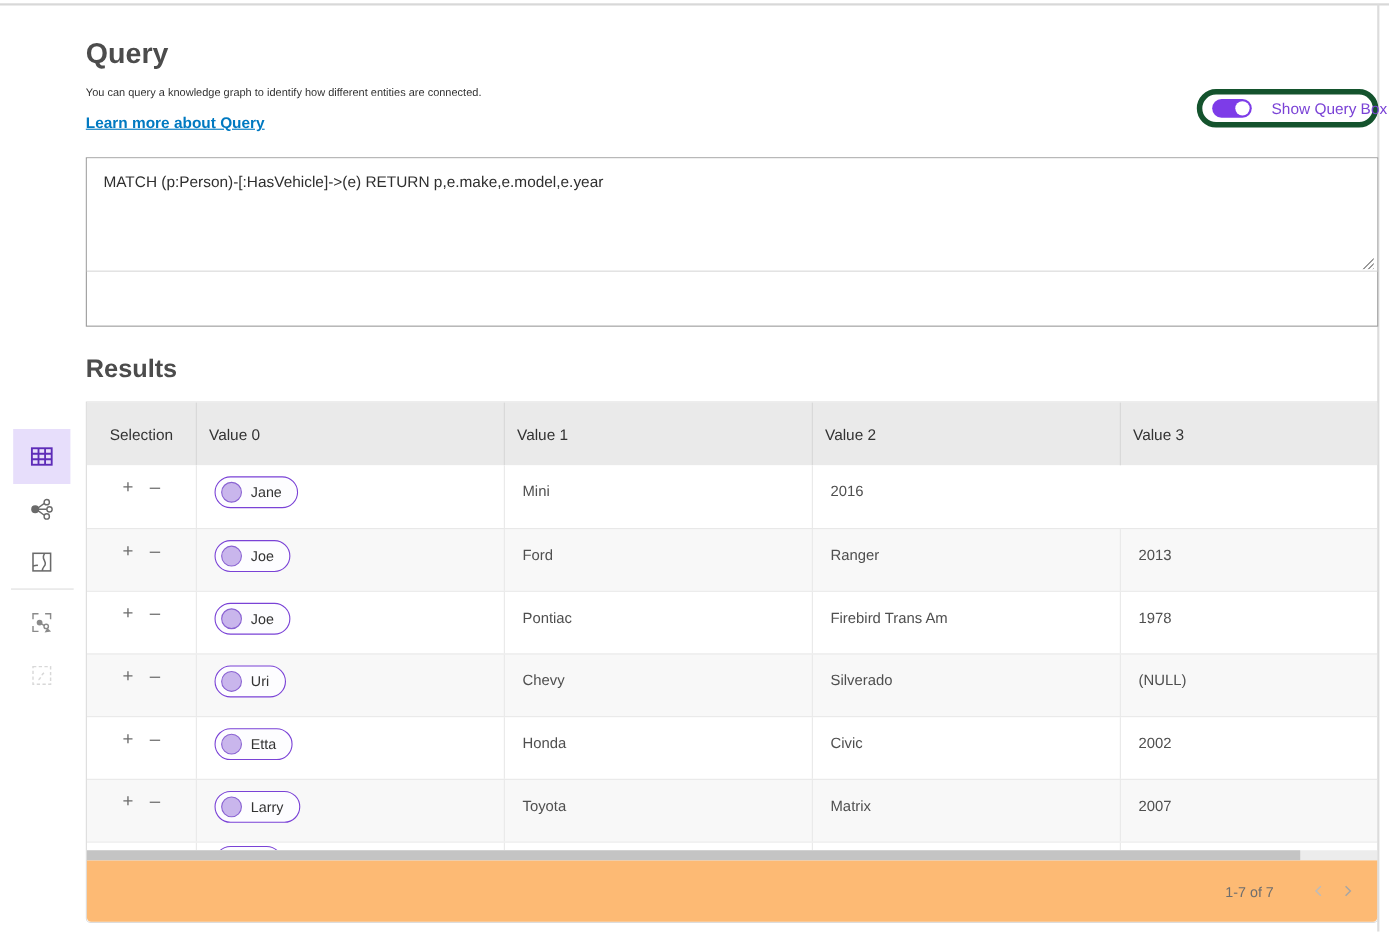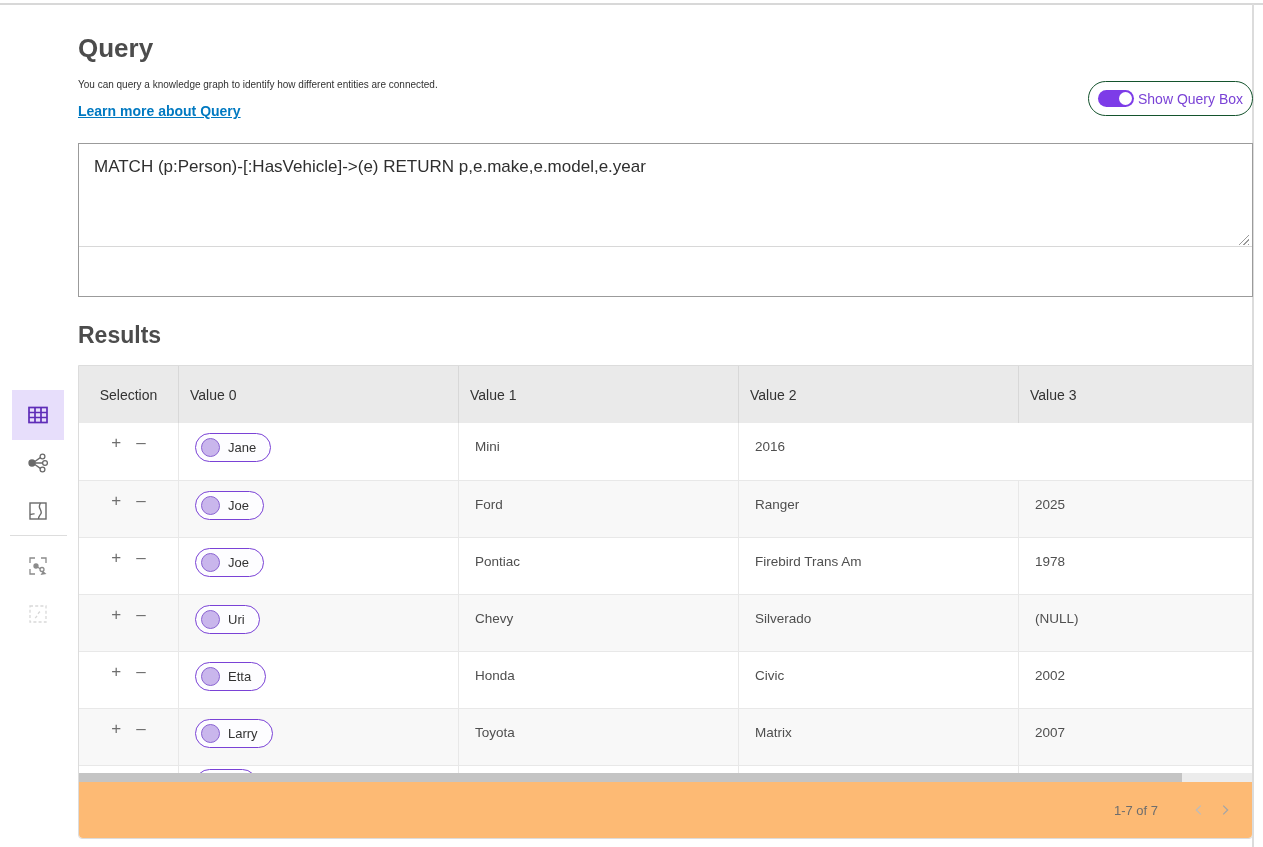--- a/index.html
+++ b/index.html
@@ -11,31 +11,31 @@
   .top-line { position:absolute; top:3px; left:0; width:100%; height:2px; background:#d8d8d8; }
   .right-line { position:absolute; top:4px; right:9px; bottom:0; width:2px; background:#dcdcdc; }
 
   
   .page-title { position:absolute; left:78px; top:33px; font-size:26px; font-weight:bold; color:#4c4c4c; }
   .page-desc  { position:absolute; left:78px; top:79px; font-size:10px; color:#323232; }
   .learn-link { position:absolute; left:78px; top:103px; font-size:14px; font-weight:bold;
                 color:#0079c1; text-decoration:underline; cursor:pointer; }
 
   .toggle-pill { position:absolute; left:1088px; top:81px; width:165px; height:35px;
-    border:1px solid #14532d; border-radius:18px; background:#fff;
-    display:flex; align-items:center; padding-left:9px; gap:4px; cursor:pointer; }
+    border:5px solid #14532d; border-radius:18px; background:#fff;
+    display:flex; align-items:center; padding-left:9px; gap:18px; cursor:pointer; }
   .toggle-track { width:36px; height:17px; border-radius:9px; background:#7d3ce8; position:relative; flex:0 0 auto; }
   .toggle-knob { position:absolute; right:2px; top:2px; width:13px; height:13px; border-radius:50%; background:#fff; }
   .toggle-label { font-size:14px; color:#7a42d6; white-space:nowrap; }
 
   .query-box { position:absolute; left:78px; top:143px; width:1175px; height:154px;
     border:1px solid #9b9b9b; background:#fff; }
   .query-textarea { display:block; width:100%; height:103px; border:none; outline:none; resize:none;
     border-bottom:1px solid #d8d8d8; padding:13px 24px 0 15px;
-    font-family:"Liberation Sans", sans-serif; font-size:17px; color:#2f2f2f; background:#fff; }
+    font-family:"Liberation Sans", sans-serif; font-size:14px; color:#2f2f2f; background:#fff; }
   .resize-handle { position:absolute; right:3px; top:88px; width:13px; height:13px;
     background:repeating-linear-gradient(135deg, transparent 0 2px, #9a9a9a 2px 3px);
     clip-path:polygon(100% 0, 100% 100%, 0 100%); cursor:nwse-resize; }
   .query-footer { height:49px; display:flex; align-items:center; justify-content:flex-end;
     padding-right:22px; gap:12px; }
   .btn-clear { width:57px; height:31px; background:#fff; border:1px solid #7a42d6; color:#7a42d6;
     font-family:"Liberation Sans", sans-serif; font-size:14px; cursor:pointer; }
   .btn-run { width:48px; height:33px; background:#5e2cb8; border:none; color:#fff;
     font-family:"Liberation Sans", sans-serif; font-size:14px; cursor:pointer;
     outline:2px solid #5e2cb8; outline-offset:2px; margin-left:8px; margin-right:4px; }
@@ -192,21 +192,21 @@
       <button class="sel-btn">–</button>
     </div>
     <div class="cell chip-cell">
       <span class="chip">
         <span class="chip-dot"></span>
         <span class="chip-label">Joe</span>
       </span>
     </div>
     <div class="cell text-cell c-make">Ford</div>
     <div class="cell text-cell c-model">Ranger</div>
-    <div class="cell text-cell c-year">2025</div>
+    <div class="cell text-cell c-year">2013</div>
   </div>
 
   <div class="grid-row trow">
     <div class="cell sel-cell">
       <button class="sel-btn">+</button>
       <button class="sel-btn">–</button>
     </div>
     <div class="cell chip-cell">
       <span class="chip">
         <span class="chip-dot"></span>

